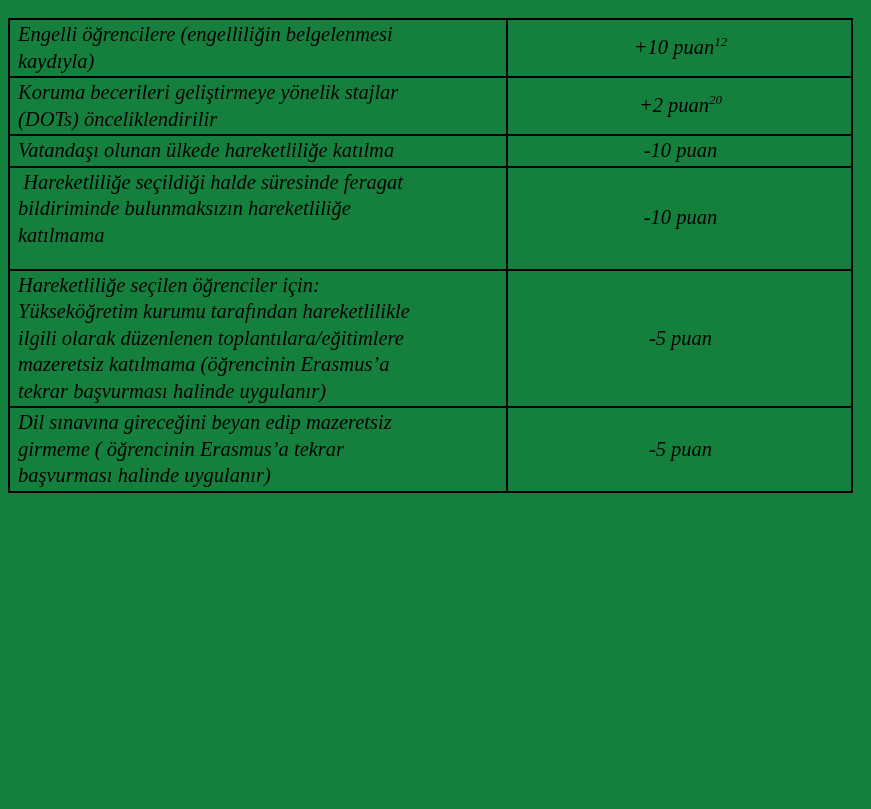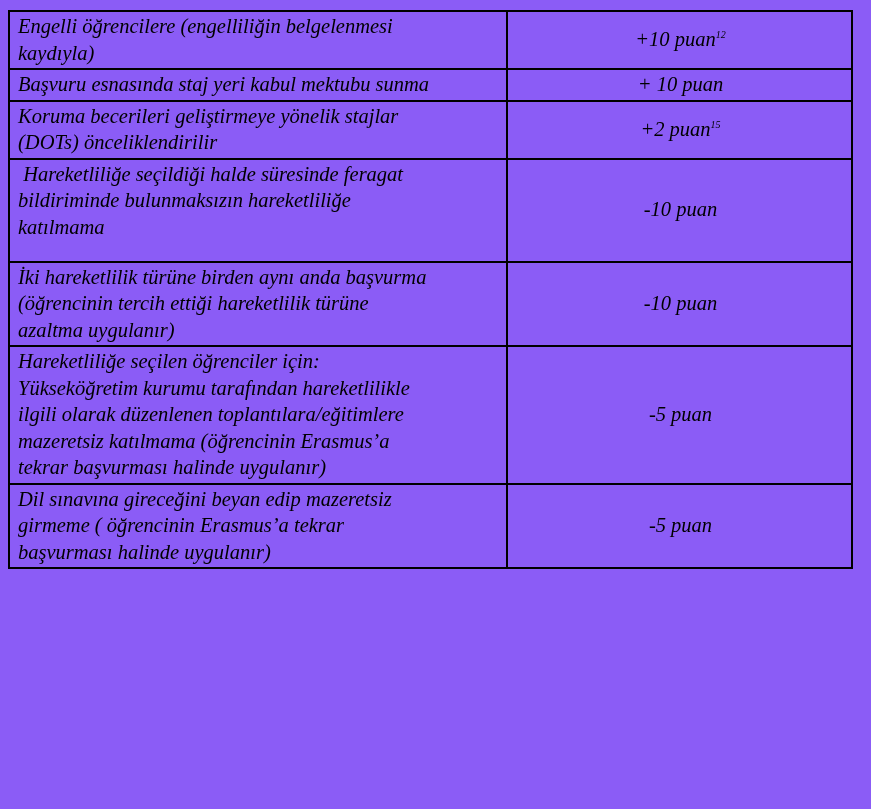--- a/index.html
+++ b/index.html
@@ -6,22 +6,22 @@
     margin: 0;
     padding: 0;
     background: #ffffff;
     font-family: "Liberation Serif", serif;
     color: #000000;
   }
   .page {
     width: 871px;
     height: 809px;
     box-sizing: border-box;
-    padding: 10px 0 0 8px;
-    background: #8b5cf6;
+    padding: 18px 0 0 8px;
+    background: #15803d;
     overflow: hidden;
   }
   table.score-table {
     border-collapse: collapse;
     width: 845px;
     table-layout: fixed;
   }
   table.score-table td {
     border: 2px solid #000000;
     font-style: italic;
@@ -36,59 +36,53 @@
   td.pts {
     text-align: center;
     vertical-align: middle;
     padding-left: 2px;
     padding-right: 2px;
   }
   .crit-text, .pts-text {
     white-space: pre-wrap;
   }
   sup.fnref {
-    font-size: 10px;
+    font-size: 13px;
     line-height: 0;
     font-style: italic;
   }
   tr.tall td {
     height: 98px;
   }
 </style>
 </head>
 <body>
 
 <div class="page">
 
   <table class="score-table">
     <tbody>
         <tr>
       <td class="crit"><span class="crit-text">Engelli öğrencilere (engelliliğin belgelenmesi
 kaydıyla)</span><sup class="fnref"></sup></td>
       <td class="pts"><span class="pts-text">+10 puan</span><sup class="fnref">12</sup></td>
     </tr>
     <tr>
-      <td class="crit"><span class="crit-text">Başvuru esnasında staj yeri kabul mektubu sunma</span><sup class="fnref"></sup></td>
-      <td class="pts"><span class="pts-text">+ 10 puan</span><sup class="fnref"></sup></td>
+      <td class="crit"><span class="crit-text">Koruma becerileri geliştirmeye yönelik stajlar
+(DOTs) önceliklendirilir</span><sup class="fnref"></sup></td>
+      <td class="pts"><span class="pts-text">+2 puan</span><sup class="fnref">20</sup></td>
     </tr>
     <tr>
-      <td class="crit"><span class="crit-text">Koruma becerileri geliştirmeye yönelik stajlar
-(DOTs) önceliklendirilir</span><sup class="fnref"></sup></td>
-      <td class="pts"><span class="pts-text">+2 puan</span><sup class="fnref">15</sup></td>
+      <td class="crit"><span class="crit-text">Vatandaşı olunan ülkede hareketliliğe katılma</span><sup class="fnref"></sup></td>
+      <td class="pts"><span class="pts-text">-10 puan</span><sup class="fnref"></sup></td>
     </tr>
     <tr class="tall">
       <td class="crit"><span class="crit-text"> Hareketliliğe seçildiği halde süresinde feragat
 bildiriminde bulunmaksızın hareketliliğe
 katılmama</span><sup class="fnref"></sup></td>
-      <td class="pts"><span class="pts-text">-10 puan</span><sup class="fnref"></sup></td>
-    </tr>
-    <tr>
-      <td class="crit"><span class="crit-text">İki hareketlilik türüne birden aynı anda başvurma
-(öğrencinin tercih ettiği hareketlilik türüne
-azaltma uygulanır)</span><sup class="fnref"></sup></td>
       <td class="pts"><span class="pts-text">-10 puan</span><sup class="fnref"></sup></td>
     </tr>
     <tr>
       <td class="crit"><span class="crit-text">Hareketliliğe seçilen öğrenciler için:
 Yükseköğretim kurumu tarafından hareketlilikle
 ilgili olarak düzenlenen toplantılara/eğitimlere
 mazeretsiz katılmama (öğrencinin Erasmus’a
 tekrar başvurması halinde uygulanır)</span><sup class="fnref"></sup></td>
       <td class="pts"><span class="pts-text">-5 puan</span><sup class="fnref"></sup></td>
     </tr>

